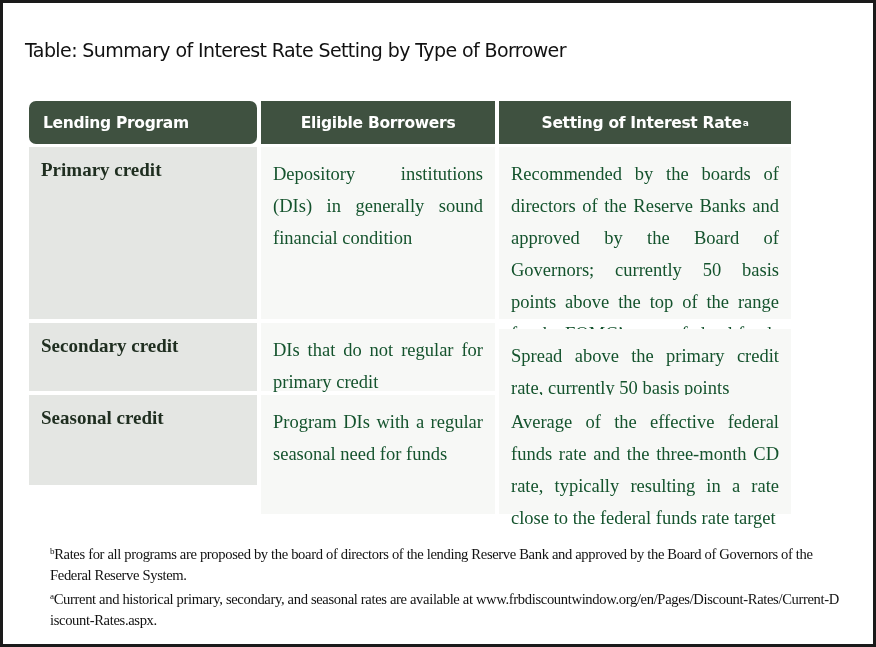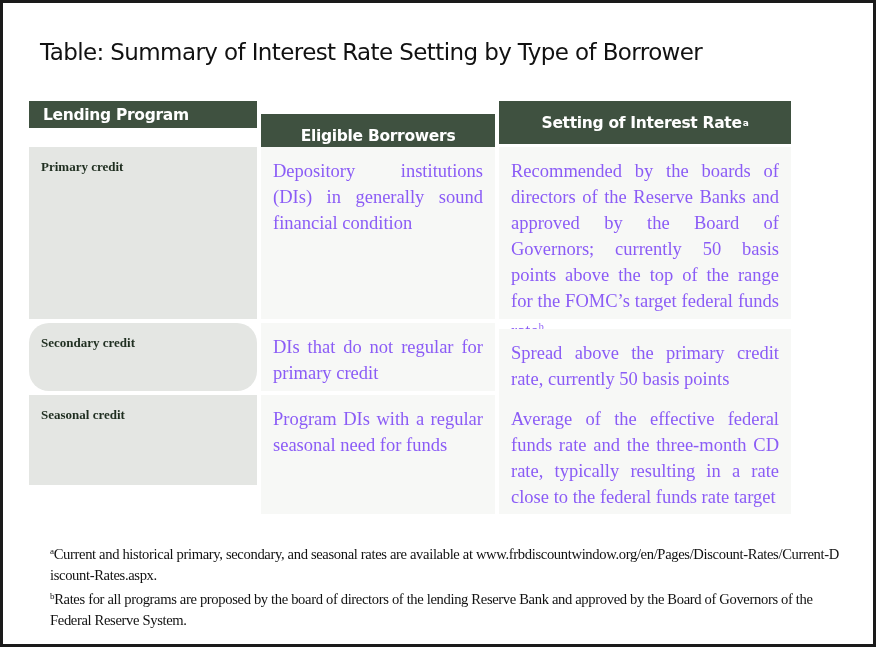--- a/index.html
+++ b/index.html
@@ -4,83 +4,83 @@
 <style>
   html, body { margin: 0; padding: 0; }
   body {
     width: 876px; height: 647px; background: #ffffff; position: relative; overflow: hidden;
   }
   .frame {
     position: absolute; left: 0; top: 0; width: 870px; height: 641px;
     border: 3px solid #1a1a1a; background: #ffffff;
   }
   .title {
-    position: absolute; left: 37px; top: 36px;
-    font-family: "DejaVu Sans", sans-serif; font-size: 23px; color: #111;
+    position: absolute; left: 22px; top: 36px;
+    font-family: "DejaVu Sans", sans-serif; font-size: 19px; color: #111;
     letter-spacing: -0.6px; white-space: nowrap;
   }
   .tbl { position: absolute; left: 26px; top: 98px; width: 822px; }
   .cell { position: absolute; box-sizing: border-box; }
   .hdr {
     background: #3f5140; color: #ffffff;
     font-family: "DejaVu Sans", sans-serif; font-weight: bold; font-size: 15.5px;
     display: flex; align-items: center; letter-spacing: -0.3px;
   }
   .hdr sup { font-size: 9px; vertical-align: 6px; margin-left: 1px; }
   .c1 { left: 0; width: 228px; }
   .c2 { left: 232px; width: 234px; }
   .c3 { left: 470px; width: 292px; }
   .body-c1 { background: #e4e6e3; }
   .body-c { background: #f7f8f6; }
   .lbl {
-    font-family: "Liberation Serif", serif; font-weight: bold; font-size: 13px; color: #1f2e20;
+    font-family: "Liberation Serif", serif; font-weight: bold; font-size: 19px; color: #1f2e20;
     padding: 12px 0 0 12px;
   }
   .txt {
-    font-family: "Liberation Serif", serif; font-size: 18.5px; color: #8b5cf6;
-    line-height: 26px; padding: 11px 12px 0 12px; text-align: justify;
+    font-family: "Liberation Serif", serif; font-size: 18.5px; color: #14532d;
+    line-height: 32px; padding: 11px 12px 0 12px; text-align: justify;
   }
   .txt sup { font-size: 10px; vertical-align: 7px; }
   .notes {
     position: absolute; left: 47px; top: 538px; width: 790px;
     font-family: "Liberation Serif", serif; font-size: 14.6px; color: #111; line-height: 21px;
     letter-spacing: -0.35px;
   }
   .notes sup { font-size: 9px; vertical-align: 5px; }
 </style>
 </head>
 <body>
 
 <div class="frame">
   <div class="title">Table: Summary of Interest Rate Setting by Type of Borrower</div>
 
   <div class="tbl">
 
-    <div class="cell hdr c1" style="top:0;height:27px;padding-left:14px;">
+    <div class="cell hdr c1" style="top:0;height:43px;padding-left:14px;border-radius:7px;">
       <span>Lending Program</span>
     </div>
-    <div class="cell hdr c2" style="top:0;height:43px;justify-content:center;margin-top:13px;">
+    <div class="cell hdr c2" style="top:0;height:43px;justify-content:center;">
       <span>Eligible Borrowers</span>
     </div>
     <div class="cell hdr c3" style="top:0;height:43px;justify-content:center;">
       <span>Setting of Interest Rate</span>
         <sup>a</sup>
     </div>
 
     <div class="cell body-c1 c1" style="top:46px;height:172px;">
       <div class="lbl">Primary credit</div>
     </div>
     <div class="cell body-c c2" style="top:46px;height:172px;">
       <div class="txt">Depository institutions (DIs) in generally sound financial condition</div>
     </div>
     <div class="cell body-c c3" style="top:46px;height:172px;">
       <div class="txt"><span>Recommended by the boards of directors of the Reserve Banks and approved by the Board of Governors; currently 50 basis points above the top of the range for the FOMC’s target federal funds rate</span><sup>b</sup></div>
     </div>
 
-    <div class="cell body-c1 c1" style="top:222px;height:68px;border-radius:20px;">
+    <div class="cell body-c1 c1" style="top:222px;height:68px;">
       <div class="lbl">Secondary credit</div>
     </div>
     <div class="cell body-c c2" style="top:222px;height:68px;">
       <div class="txt">DIs that do not regular for primary credit</div>
     </div>
     <div class="cell body-c c3" style="top:228px;height:68px;">
       <div class="txt">Spread above the primary credit rate, currently 50 basis points</div>
     </div>
 
     <div class="cell body-c1 c1" style="top:294px;height:90px;">
@@ -88,16 +88,16 @@
     </div>
     <div class="cell body-c c2" style="top:294px;height:119px;">
       <div class="txt">Program DIs with a regular seasonal need for funds</div>
     </div>
     <div class="cell body-c c3" style="top:294px;height:119px;">
       <div class="txt">Average of the effective federal funds rate and the three-month CD rate, typically resulting in a rate close to the federal funds rate target</div>
     </div>
   </div>
 
   <div class="notes">
+    <div><sup>b</sup><span>Rates for all programs are proposed by the board of directors of the lending Reserve Bank and approved by the Board of Governors of the Federal Reserve System.</span></div>
     <div><sup>a</sup><span style="word-break:break-all;">Current and historical primary, secondary, and seasonal rates are available at www.frbdiscountwindow.org/en/Pages/Discount-Rates/Current-Discount-Rates.aspx.</span></div>
-    <div><sup>b</sup><span>Rates for all programs are proposed by the board of directors of the lending Reserve Bank and approved by the Board of Governors of the Federal Reserve System.</span></div>
   </div>
 </div>
 
 </body></html>

